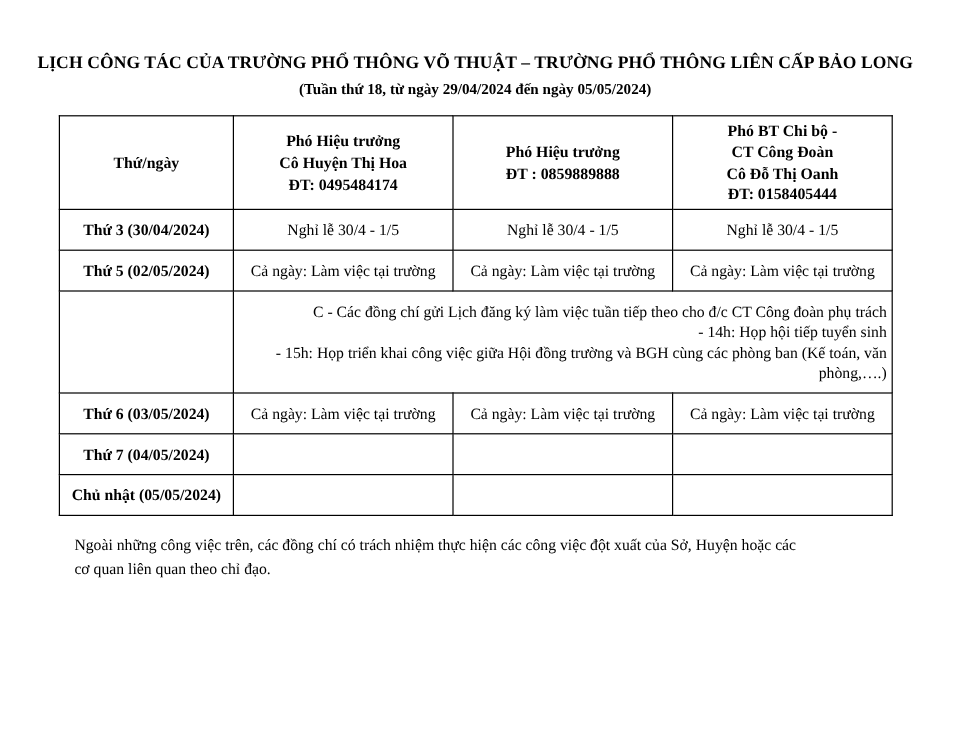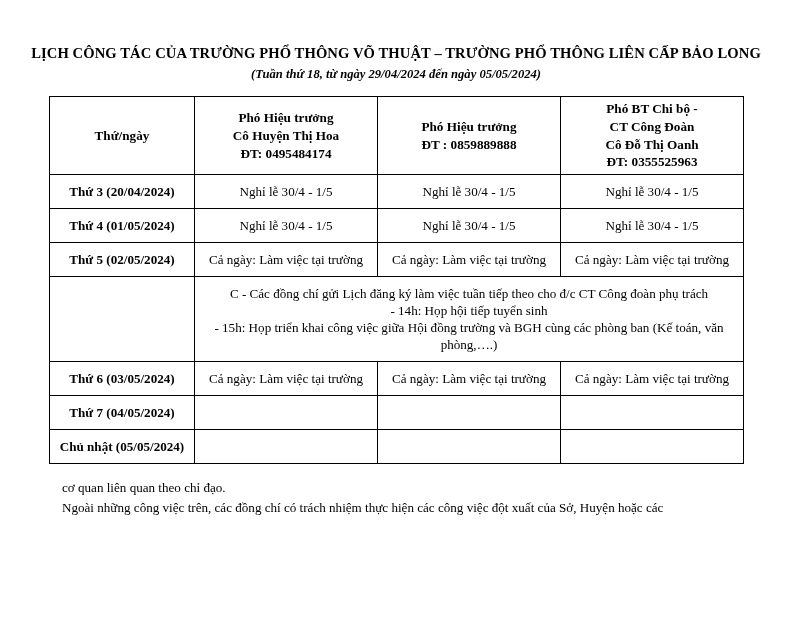--- a/index.html
+++ b/index.html
@@ -31,21 +31,20 @@
     font-weight: bold;
     letter-spacing: 0.1px;
     line-height: 1.28;
     margin: 0 auto;
     width: 730px;
     white-space: nowrap;
   }
   .doc-subtitle {
     font-size: 12.6px;
     font-weight: bold;
-    font-style: italic;
     margin-top: 4px;
     line-height: 1.25;
   }
 
   
   .table-wrap {
     margin: 14px auto 0 auto;
     width: 694px;
   }
   table.schedule {
@@ -91,21 +90,21 @@
     text-align: left;
     vertical-align: top;
     height: 80px;
     padding: 4px 5px 4px 6px;
     font-size: 13.1px;
     line-height: 1.42;
   }
   td.note-day-cell {
     height: 80px;
   }
-  .note-line { display: block; white-space: nowrap; }
+  .note-line { display: block; white-space: nowrap; text-align: right; }
   .note-line.wrap { white-space: normal; }
 
   
   .footer-note {
     margin: 14px auto 0 auto;
     width: 700px;
     padding-left: 16px;
     box-sizing: border-box;
     font-size: 13.1px;
     line-height: 1.52;
@@ -142,34 +141,28 @@
             <span>ĐT: 0495484174</span>
           </td>
           <td class="head-cell">
             <span>Phó Hiệu trưởng</span><br>
             <span>ĐT : 0859889888</span>
           </td>
           <td class="head-cell">
             <span>Phó BT Chi bộ -</span><br>
             <span>CT Công Đoàn</span><br>
             <span>Cô Đỗ Thị Oanh</span><br>
-            <span>ĐT: 0355525963</span>
+            <span>ĐT: 0158405444</span>
           </td>
         </tr>
       </thead>
       <tbody>
 
         <tr>
-          <td class="day-cell">Thứ 3 (20/04/2024)</td>
-          <td class="task-cell">Nghỉ lễ 30/4 - 1/5</td>
-          <td class="task-cell">Nghỉ lễ 30/4 - 1/5</td>
-          <td class="task-cell">Nghỉ lễ 30/4 - 1/5</td>
-        </tr>
-        <tr>
-          <td class="day-cell">Thứ 4 (01/05/2024)</td>
+          <td class="day-cell">Thứ 3 (30/04/2024)</td>
           <td class="task-cell">Nghỉ lễ 30/4 - 1/5</td>
           <td class="task-cell">Nghỉ lễ 30/4 - 1/5</td>
           <td class="task-cell">Nghỉ lễ 30/4 - 1/5</td>
         </tr>
         <tr>
           <td class="day-cell">Thứ 5 (02/05/2024)</td>
           <td class="task-cell">Cả ngày: Làm việc tại trường</td>
           <td class="task-cell">Cả ngày: Làm việc tại trường</td>
           <td class="task-cell">Cả ngày: Làm việc tại trường</td>
         </tr>
@@ -200,17 +193,17 @@
           <td class="empty-cell"></td>
           <td class="empty-cell"></td>
           <td class="empty-cell"></td>
         </tr>
 
       </tbody>
     </table>
   </div>
 
   <div class="footer-note">
+    <span class="fn-line">Ngoài những công việc trên, các đồng chí có trách nhiệm thực hiện các công việc đột xuất của Sở, Huyện hoặc các</span>
     <span class="fn-line">cơ quan liên quan theo chỉ đạo.</span>
-    <span class="fn-line">Ngoài những công việc trên, các đồng chí có trách nhiệm thực hiện các công việc đột xuất của Sở, Huyện hoặc các</span>
   </div>
 
 </div>
 
 </body></html>

